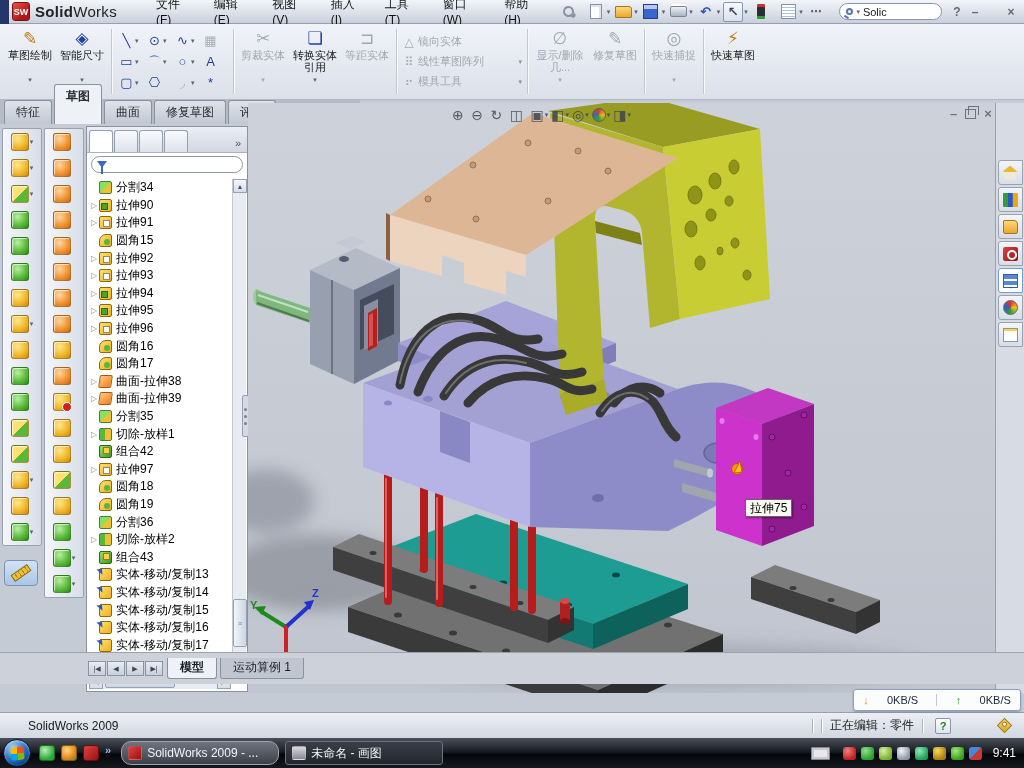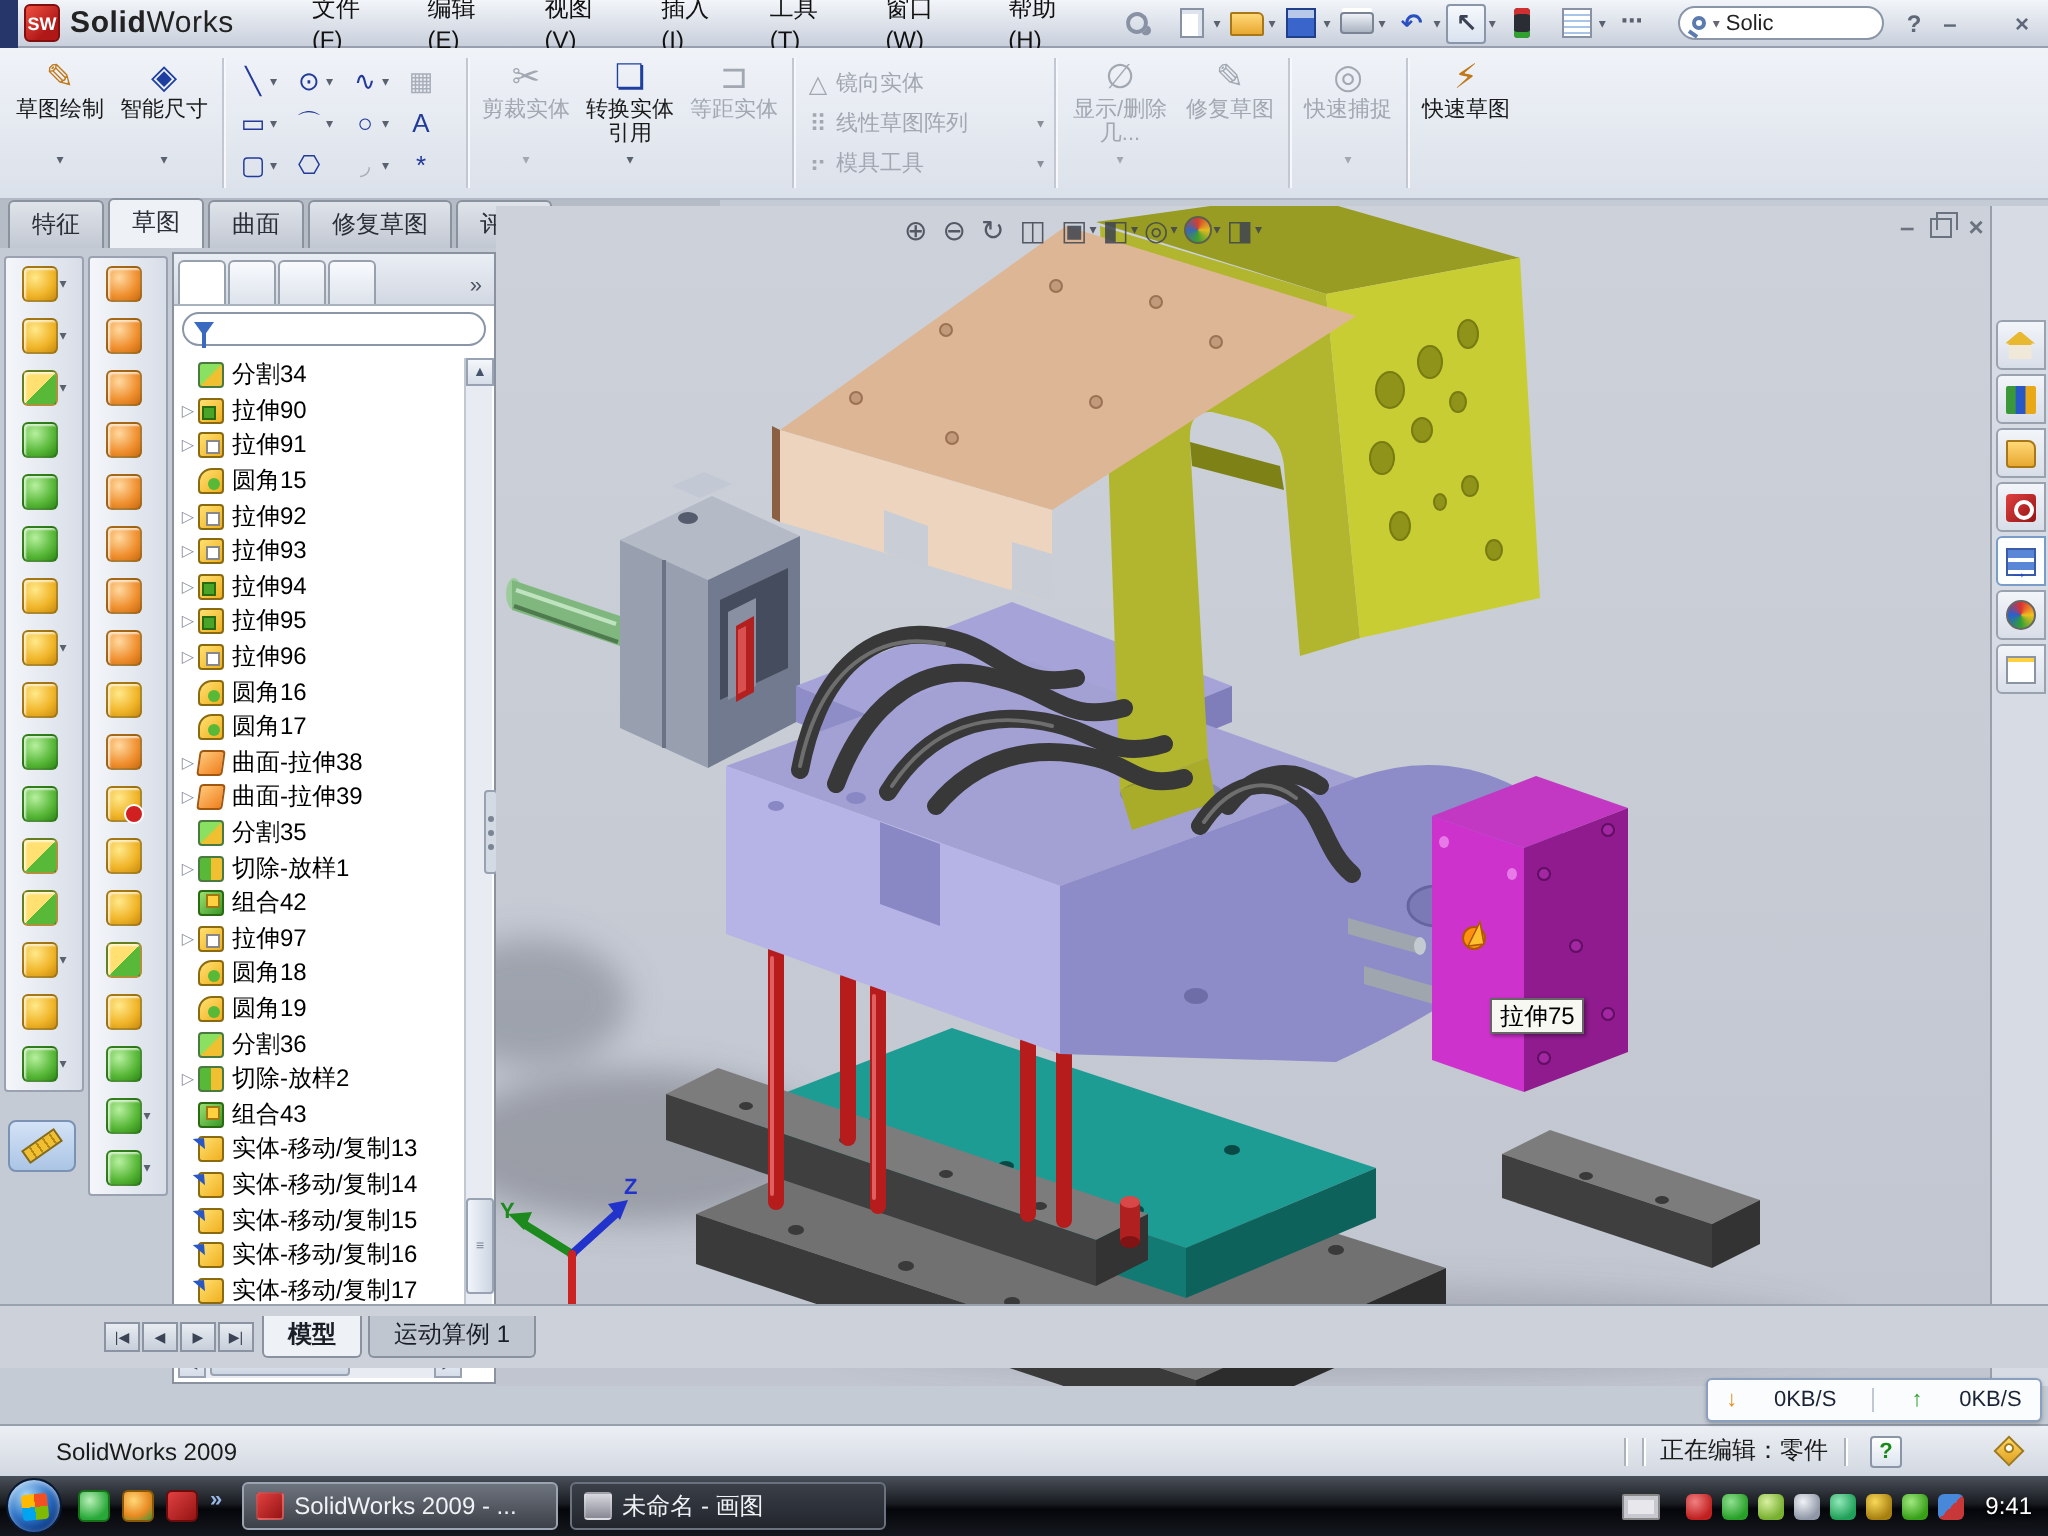--- a/index.html
+++ b/index.html
@@ -61,21 +61,21 @@
   .srow{display:flex;align-items:center;height:17px;}
   .sg{font-size:12px;width:18px;text-align:center;color:#223a9a;}
   .slabel{font-size:11px;color:#1a1a1a;flex:1;}
   .srow.dis .sg,.srow.dis .slabel{color:#a2a8b2;}
   .sdd2{font-size:7px;color:#8a909a;margin-right:2px;}
 
   
   #cmtabs{left:0;top:100px;width:360px;height:24px;background:#b6bcc6;display:flex;align-items:flex-end;padding-left:4px;}
   .cmtab{padding:3px 11px 3px;margin-right:2px;font-size:12px;color:#2a2e36;background:linear-gradient(#dfe3ea,#c2c8d2);
     border:1px solid #8a929e;border-bottom:none;border-radius:3px 3px 0 0;}
-  .cmtab.active{background:#eef1f6;font-weight:normal;padding-bottom:4px;}
+  .cmtab.active{background:#eef1f6;font-weight:bold;padding-bottom:19px;}
 
   
   #gutter{left:0;top:100px;width:1024px;height:593px;background:#c5cbd5;}
 
   
   .vtool{width:40px;background:linear-gradient(90deg,#f4f6fa,#d8dee8);border:1px solid #9aa2b2;border-radius:2px;
     display:flex;flex-direction:column;align-items:center;padding:4px 0;gap:8px;}
   #vtool1{left:2px;top:128px;}
   #vtool2{left:44px;top:128px;}
   .fico{display:flex;align-items:center;}
@@ -164,21 +164,21 @@
   .tp-folder i{background:linear-gradient(#ffd878,#e8a830);border:1px solid #a87818;border-radius:1px 4px 2px 2px;}
   .tp-search i{background:linear-gradient(135deg,#e04040,#961414);border-radius:2px;position:relative;}
   .tp-search i::after{content:"";position:absolute;right:1px;bottom:1px;width:6px;height:6px;border:2px solid #fff;border-radius:50%;}
   .tp-palette i{background:repeating-linear-gradient(#5a86d8 0 4px,#fff 4px 6px);border:1px solid #3a5ca8;position:relative;}
   .tp-palette i::after{content:"→";position:absolute;left:2px;bottom:-4px;font-size:8px;color:#1a4ac8;font-weight:bold;}
   .tp-ball i{border-radius:50%;background:conic-gradient(#e03030,#f0c020,#30a030,#2860d0,#e03030);border:1px solid #666;width:15px;height:15px;}
   .tp-props i{background:#fff;border:1px solid #8a94a2;box-shadow:inset 0 2px 0 #ffd040;position:relative;}
 
   
   #bottombar{left:0;top:652px;width:1024px;height:32px;background:#ccd1da;border-top:1px solid #9aa2ae;
-    display:flex;align-items:center;padding-left:52px;}
+    display:flex;align-items:center;padding-left:88px;}
   .navbtn{width:18px;height:15px;background:linear-gradient(#e8ecf2,#c8cfda);border:1px solid #8a94a2;
     font-size:7px;color:#3a4456;display:flex;align-items:center;justify-content:center;margin-right:1px;}
   .btab{padding:1px 12px 2px;font-size:12px;color:#1a1e26;border:1px solid #8a92a0;border-top:none;
     border-radius:0 0 3px 3px;background:#bfc6d0;margin-left:3px;}
   .btab.active{background:#eef1f6;font-weight:bold;}
 
   
   #statusbar{left:0;top:712px;width:1024px;height:26px;background:linear-gradient(#eceff4,#d2d8e1);
     border-top:1px solid #98a0ac;display:flex;align-items:center;font-size:12px;color:#1a1a1a;padding-left:22px;}
   #sb-left{margin-left:6px;}
@@ -205,21 +205,21 @@
     border:1px solid #0a1830;box-shadow:inset 0 1px 3px rgba(255,255,255,.7);display:flex;align-items:center;justify-content:center;}
   #orb i{width:13px;height:13px;border-radius:2px;background:conic-gradient(#f25022 0 25%,#7fba00 0 50%,#00a4ef 0 75%,#ffb900 0);
     transform:rotate(-6deg);display:block;}
   .qlicon{width:16px;height:16px;border-radius:3px;margin-right:6px;flex:none;}
   .ql-msn{background:radial-gradient(circle at 35% 30%,#b8f0b8,#28a838 70%);border:1px solid #187018;}
   .ql-360{background:radial-gradient(circle at 35% 30%,#ffd878,#e88820 60%,#3a9838);border:1px solid #885808;}
   .ql-sw{background:linear-gradient(135deg,#e04040,#961414);border:1px solid #6a0c0c;}
   #qlmore{color:#9ab8e8;font-size:11px;font-weight:bold;margin:0 10px 6px 0;}
   .taskwin{width:158px;height:24px;margin-right:6px;border:1px solid #6a7280;border-radius:3px;
     background:linear-gradient(#3a3f48,#22252c);display:flex;align-items:center;padding:0 6px;color:#f0f2f6;font-size:12px;}
-  .taskwin.active{background:linear-gradient(#6e747e,#3c4048);border-color:#9aa4b2;}
+  .taskwin.active{background:linear-gradient(#6e747e,#3c4048);border-color:#9aa4b2;border-radius:10px;}
   .taskwin .title{white-space:nowrap;overflow:hidden;text-overflow:ellipsis;}
   .twic{width:14px;height:14px;border-radius:2px;margin-right:5px;flex:none;}
   .tw-sw{background:linear-gradient(135deg,#e04040,#961414);border:1px solid #fff3;}
   .tw-paint{background:linear-gradient(#d8d8e0,#888894);border:1px solid #fff3;}
   #tray{margin-left:auto;display:flex;align-items:center;gap:5px;padding-right:8px;}
   #kbicon{width:19px;height:13px;background:#e8e8ec;border:1px solid #888;border-radius:1px;
     box-shadow:inset 0 0 0 2px #c8c8d0;margin-right:8px;}
   .trayi{width:13px;height:13px;border-radius:3px;}
   .tr1{background:radial-gradient(circle at 35% 30%,#f08080,#c02020 70%);}
   .tr2{background:radial-gradient(circle at 35% 30%,#90e090,#28a028 70%);}

